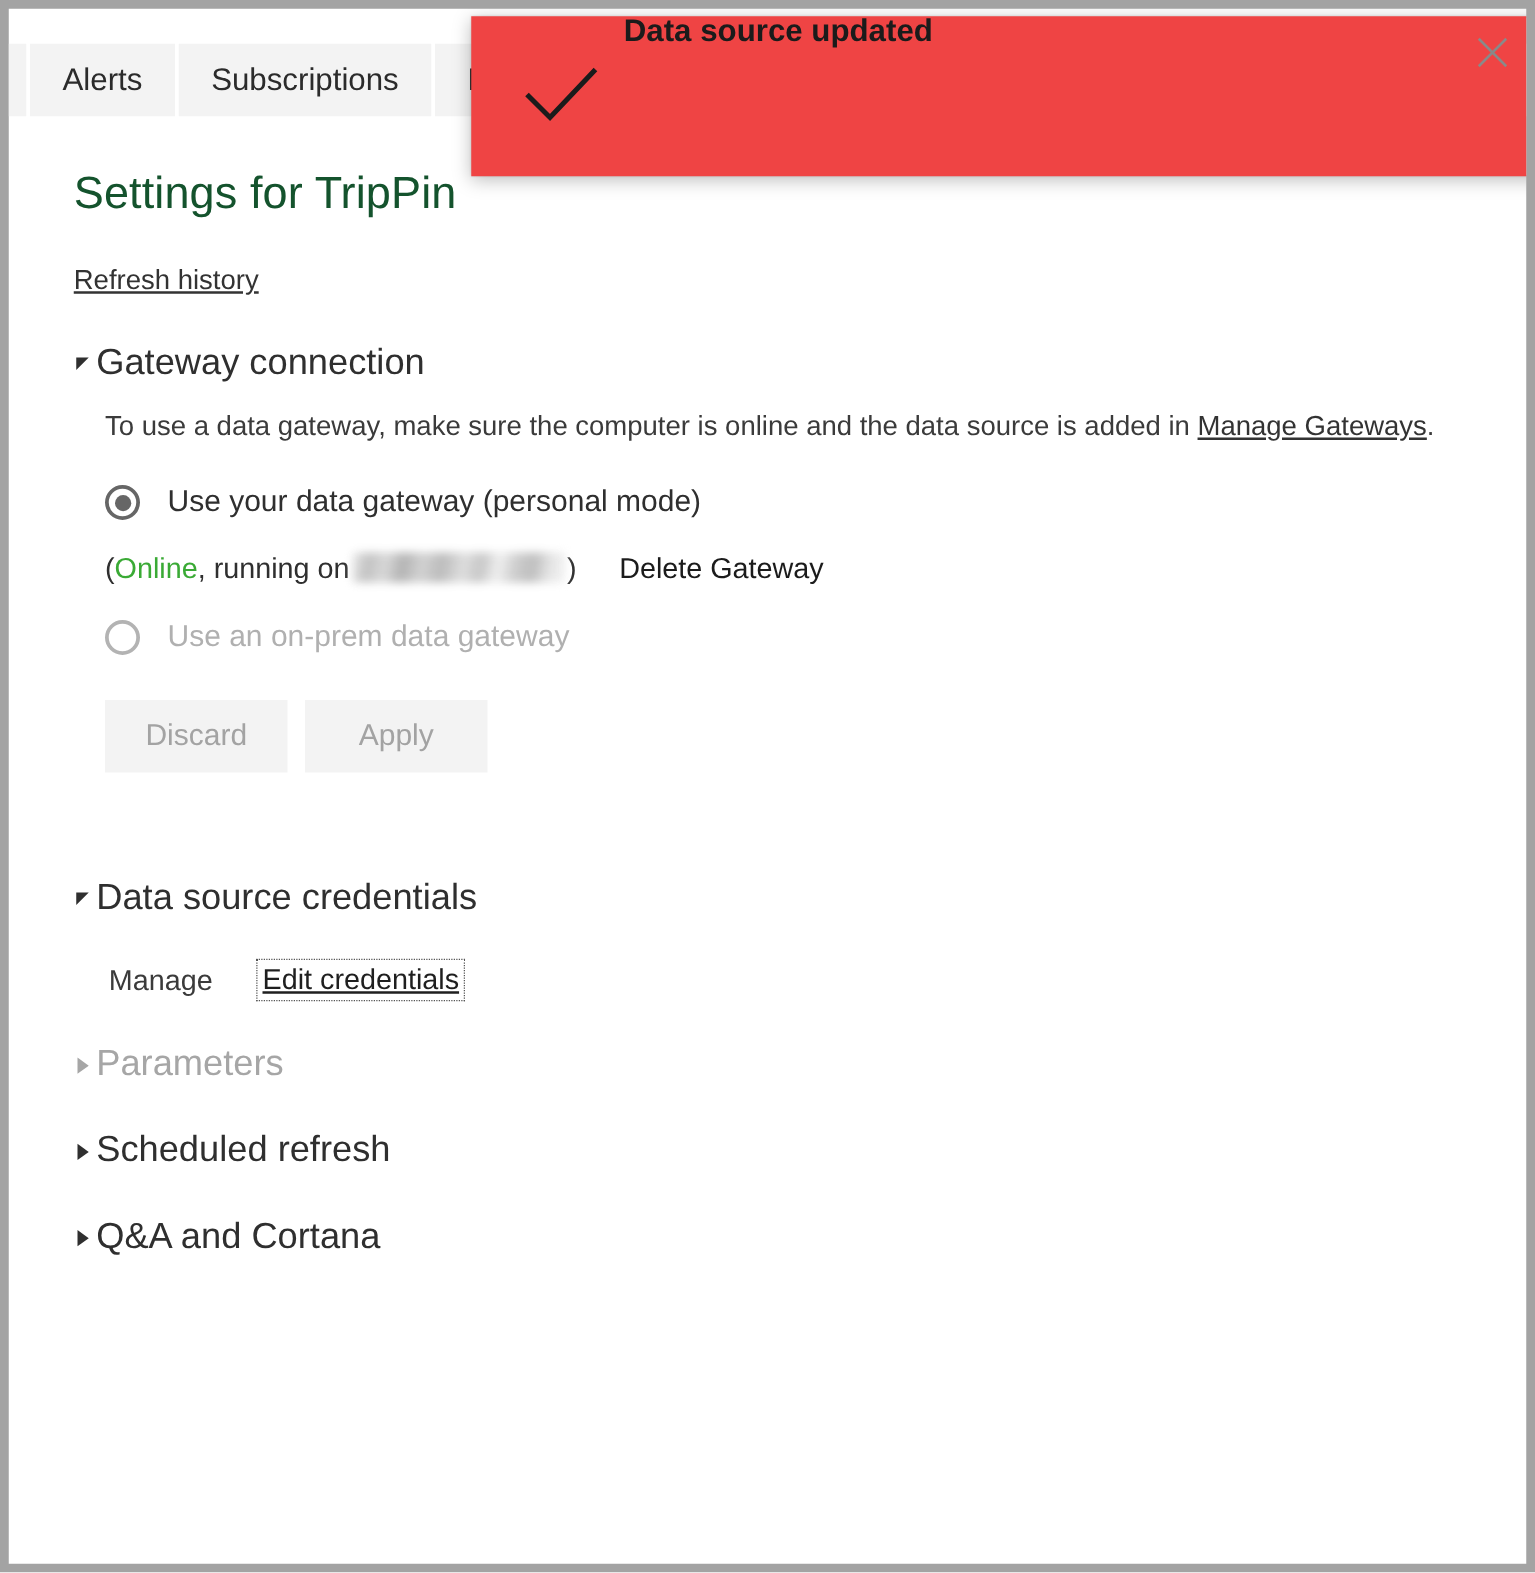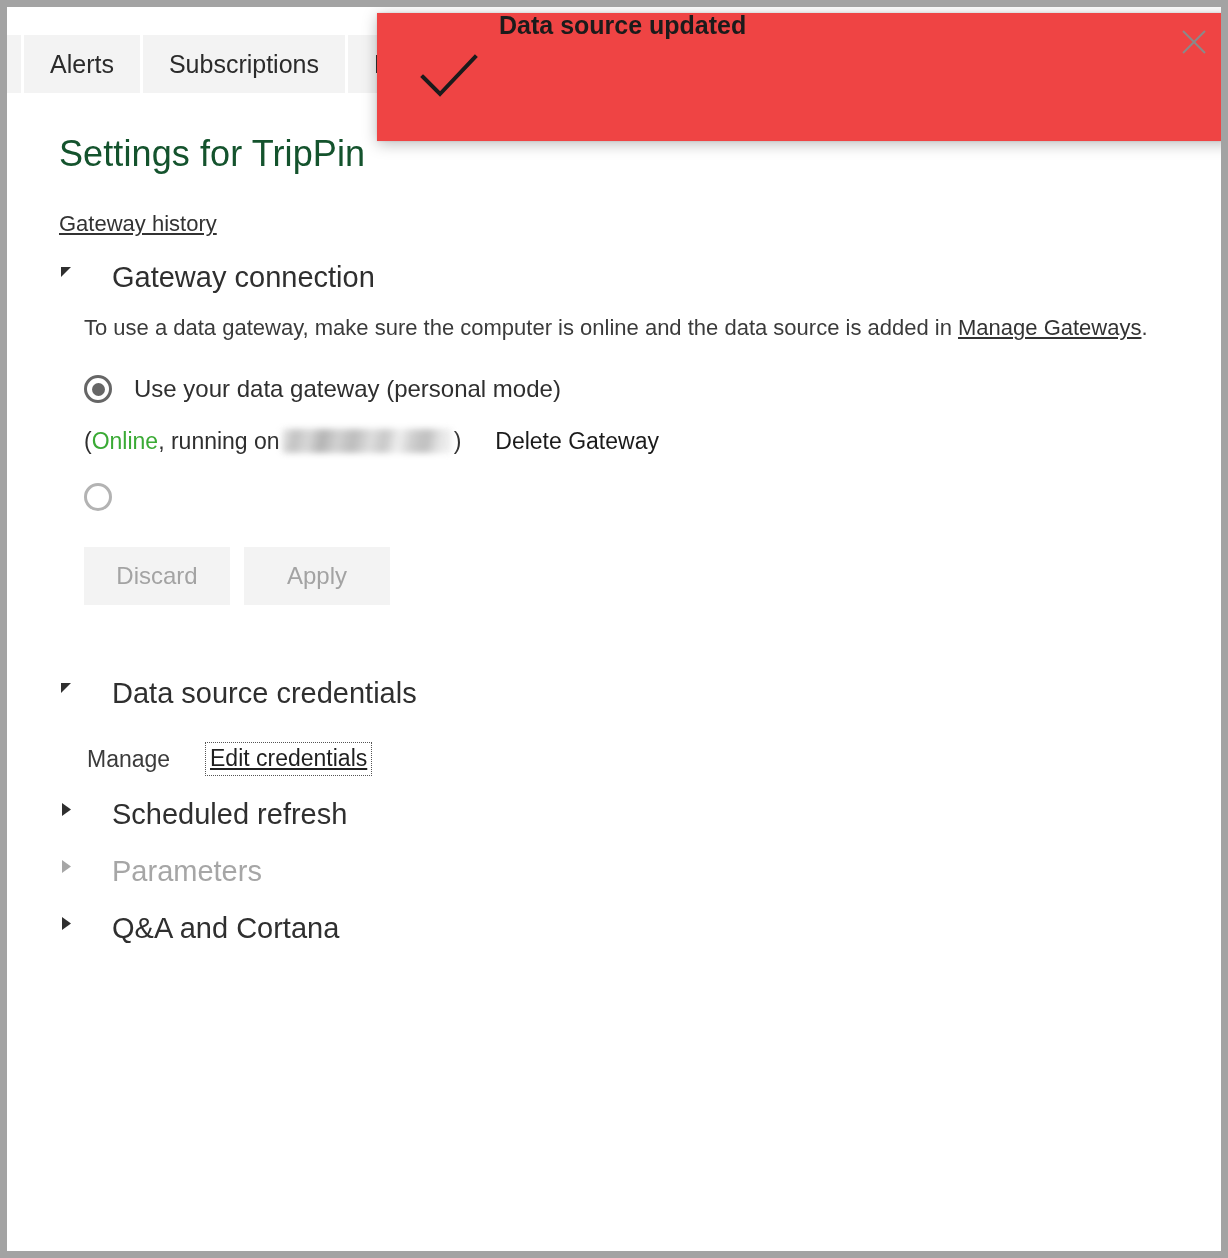--- a/index.html
+++ b/index.html
@@ -78,25 +78,24 @@
     font-size: 22px;
     color: #333333;
     text-decoration: underline;
     cursor: pointer;
     line-height: 1;
   }
 
   
   .section-head {
     display: flex;
-    align-items: center;
-    margin-top: 28px;
+    align-items: flex-end;
+    margin-top: 40px;
     cursor: pointer;
     user-select: none;
-    gap: 35px;
   }
   .section-head .caret {
     width: 18px;
     flex: 0 0 18px;
     position: relative;
     top: -5px;
   }
   .caret svg { display: block; }
   .section-title {
     font-size: 29px;
@@ -285,21 +284,21 @@
     </div>
     <div class="tab clipped" style="flex:1 1 auto; justify-content:flex-start;">
       <span>D</span>
     </div>
   </div>
 
   <div id="content">
 
     <h1 id="page-title">Settings for TripPin</h1>
 
-    <a id="refresh-history">Gateway history</a>
+    <a id="refresh-history">Refresh history</a>
 
     
     <div class="section-head">
       <span class="caret">
         <svg width="16" height="16" viewBox="0 0 16 16" aria-hidden="true">
           <polygon points="2,2 12,2 2,12" fill="#2f2f2f"></polygon>
         </svg>
       </span>
       <span class="section-title">Gateway connection</span>
     </div>
@@ -317,20 +316,21 @@
         <span>(</span>
           <span class="status-online">Online</span>
           <span>, running on </span>
           <span class="redacted"></span>
           <span>)</span>
         <span class="delete-gateway">Delete Gateway</span>
       </div>
 
       <div class="radio-row">
         <span class="radio disabled"></span>
+        <span class="radio-label disabled">Use an on-prem data gateway</span>
       </div>
 
       <div class="btn-row">
         <button class="btn" disabled="">Discard</button>
         <button class="btn" disabled="">Apply</button>
       </div>
     </div>
 
     <div class="section-gap-lg"></div>
 
@@ -345,38 +345,38 @@
     </div>
 
     <div class="section-body">
       <div class="cred-row">
         <span class="cred-name">Manage</span>
         <a class="cred-link">Edit credentials</a>
       </div>
     </div>
 
     
+    <div class="section-head disabled">
+      <span class="caret">
+        <svg width="16" height="16" viewBox="0 0 16 16" aria-hidden="true">
+          <polygon points="3,1 12,7.5 3,14" fill="#2f2f2f"></polygon>
+        </svg>
+      </span>
+      <span class="section-title">Parameters</span>
+    </div>
+
     <div class="section-head">
       <span class="caret">
         <svg width="16" height="16" viewBox="0 0 16 16" aria-hidden="true">
           <polygon points="3,1 12,7.5 3,14" fill="#2f2f2f"></polygon>
         </svg>
       </span>
       <span class="section-title">Scheduled refresh</span>
     </div>
 
-    <div class="section-head disabled">
-      <span class="caret">
-        <svg width="16" height="16" viewBox="0 0 16 16" aria-hidden="true">
-          <polygon points="3,1 12,7.5 3,14" fill="#2f2f2f"></polygon>
-        </svg>
-      </span>
-      <span class="section-title">Parameters</span>
-    </div>
-
     <div class="section-head">
       <span class="caret">
         <svg width="16" height="16" viewBox="0 0 16 16" aria-hidden="true">
           <polygon points="3,1 12,7.5 3,14" fill="#2f2f2f"></polygon>
         </svg>
       </span>
       <span class="section-title">Q&amp;A and Cortana</span>
     </div>
 
 

